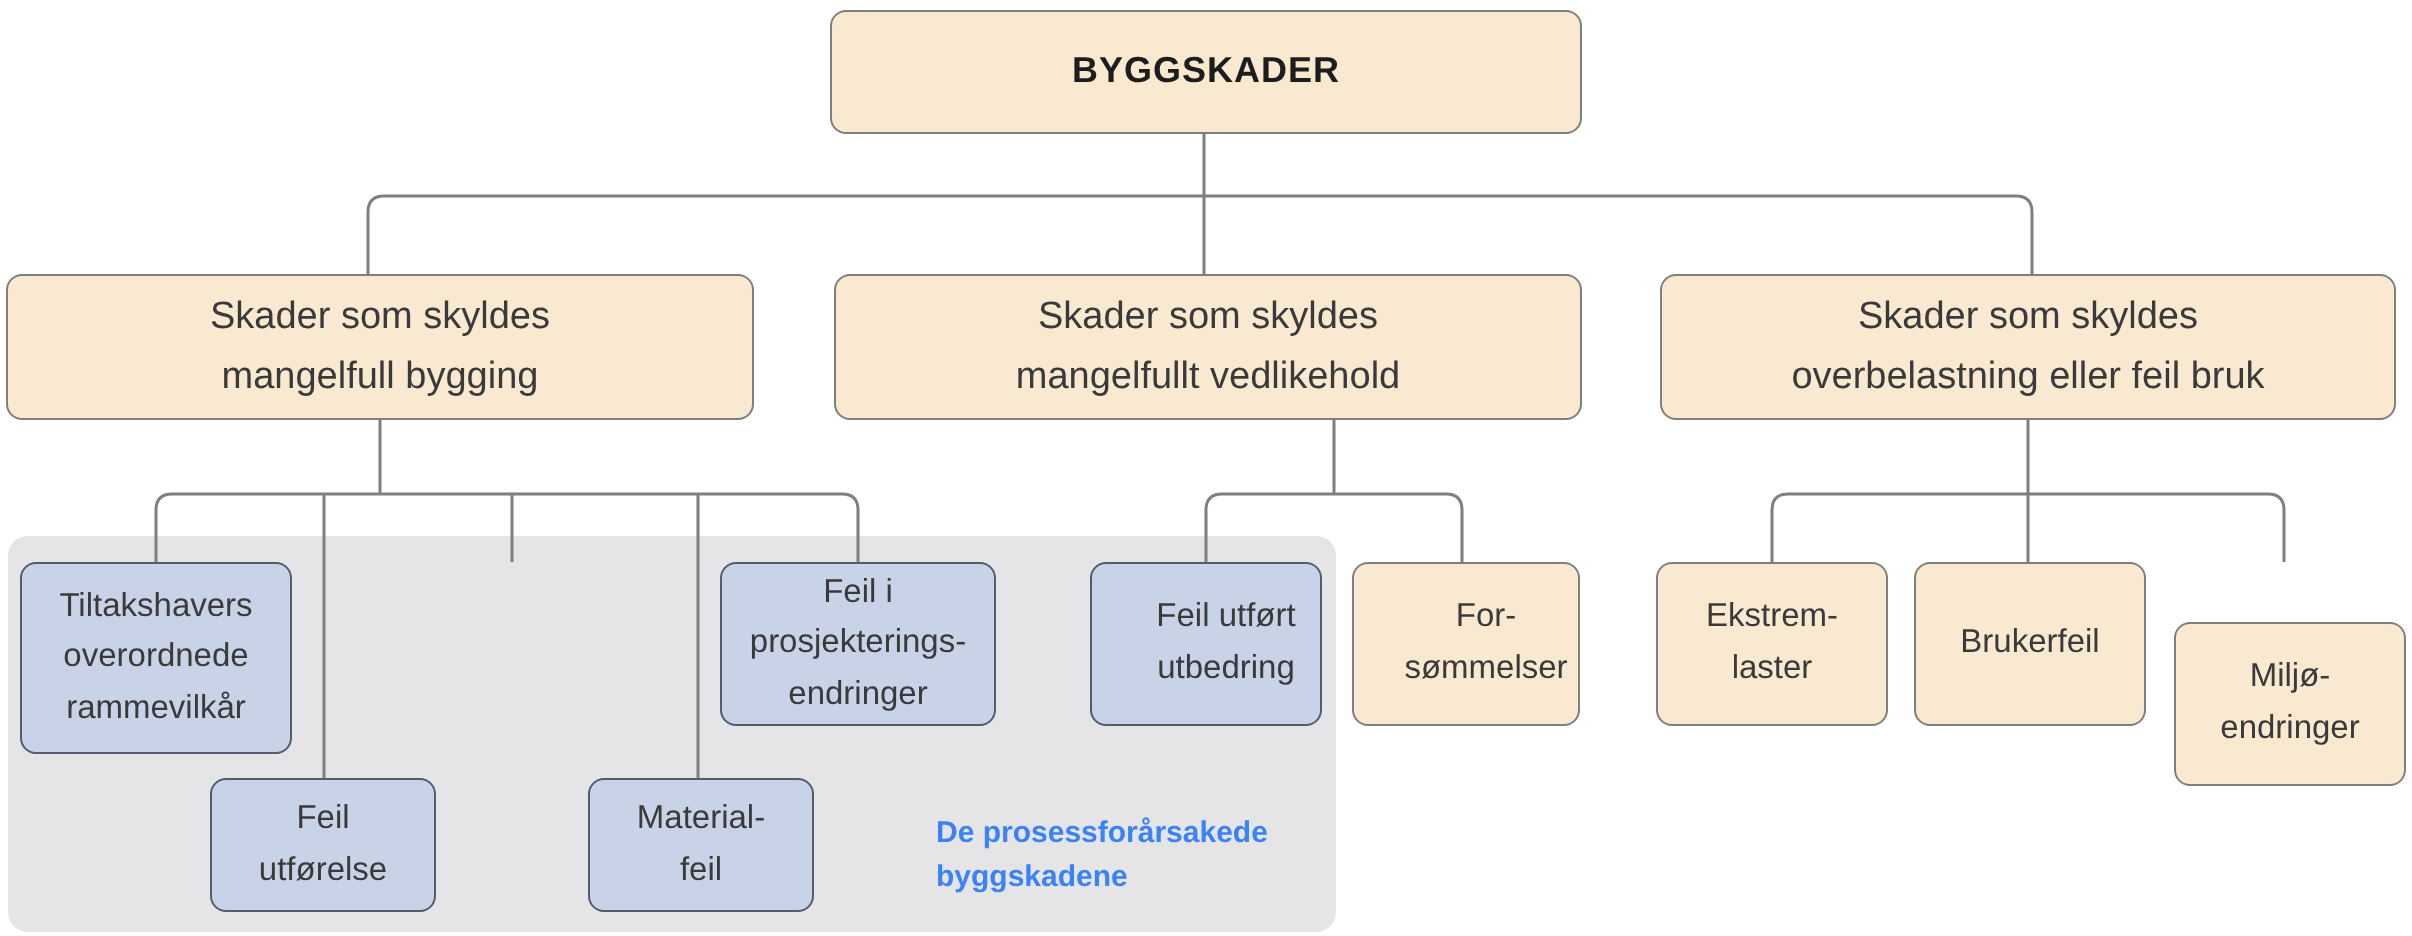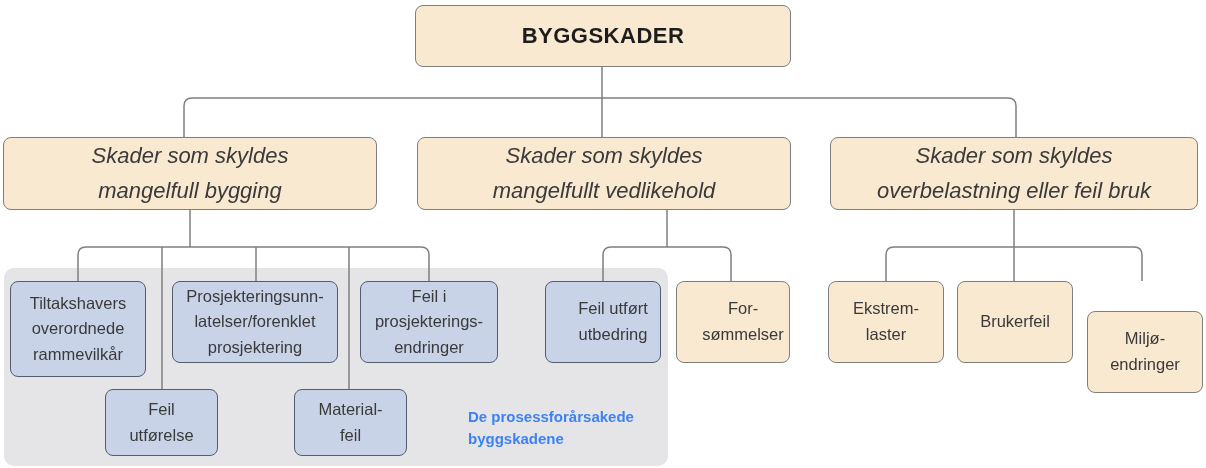--- a/index.html
+++ b/index.html
@@ -21,24 +21,24 @@
   }
   .node{
     position:absolute; display:flex; align-items:center; justify-content:center;
     text-align:center; white-space:pre-line; box-sizing:border-box;
     color:var(--text); font-size:16.5px; line-height:1.55;
     border-radius:8px;
   }
   .cream{background:var(--cream); border:1.4px solid var(--cream-border);}
   .blue{background:var(--blue); border:1.4px solid var(--blue-border);}
   .root-node{
-    font-size:22px; font-weight:bold; color:var(--text-strong);
+    font-size:18px; font-weight:bold; color:var(--text-strong);
     letter-spacing:0.5px;
   }
-  .branch-node{font-size:22px;font-style:italic;}
+  .branch-node{font-size:19px;}
   .caption{
     position:absolute; left:468px; top:406px; width:196px;
     font-size:15px; font-weight:bold; color:#3b82f6;
     line-height:1.45; white-space:pre-line;
   }
 </style>
 </head>
 <body>
 
 <div class="stage">
@@ -69,23 +69,20 @@
   <div class="node cream branch-node" style="left:3px;top:137px;width:374px;height:73px;">Skader som skyldes
 mangelfull bygging</div>
   <div class="node cream branch-node" style="left:417px;top:137px;width:374px;height:73px;">Skader som skyldes
 mangelfullt vedlikehold</div>
   <div class="node cream branch-node" style="left:830px;top:137px;width:368px;height:73px;">Skader som skyldes
 overbelastning eller feil bruk</div>
 
   <div class="node blue" style="left:10px;top:281px;width:136px;height:96px;">Tiltakshavers
 overordnede
 rammevilkår</div>
-  <div class="node blue" style="left:172px;top:281px;width:166px;height:82px;">Prosjekteringsunn-
-latelser/forenklet
-prosjektering</div>
   <div class="node blue" style="left:360px;top:281px;width:138px;height:82px;">Feil i
 prosjekterings-
 endringer</div>
   <div class="node blue" style="left:105px;top:389px;width:113px;height:67px;">Feil
 utførelse</div>
   <div class="node blue" style="left:294px;top:389px;width:113px;height:67px;">Material-
 feil</div>
   <div class="node blue" style="left:545px;top:281px;width:116px;height:82px;padding-left:20px;">Feil utført
 utbedring</div>
 

